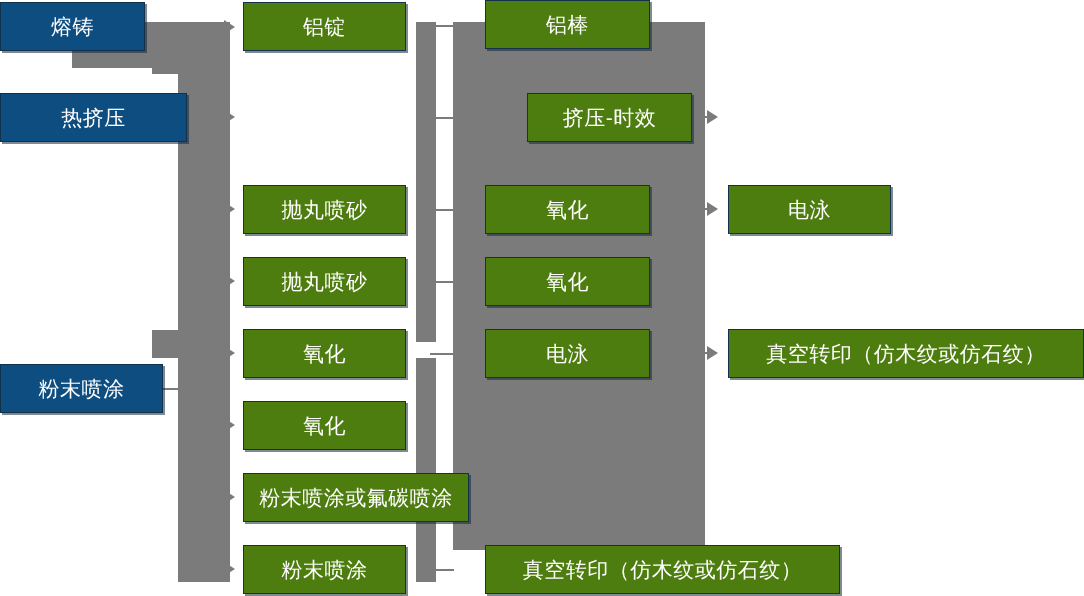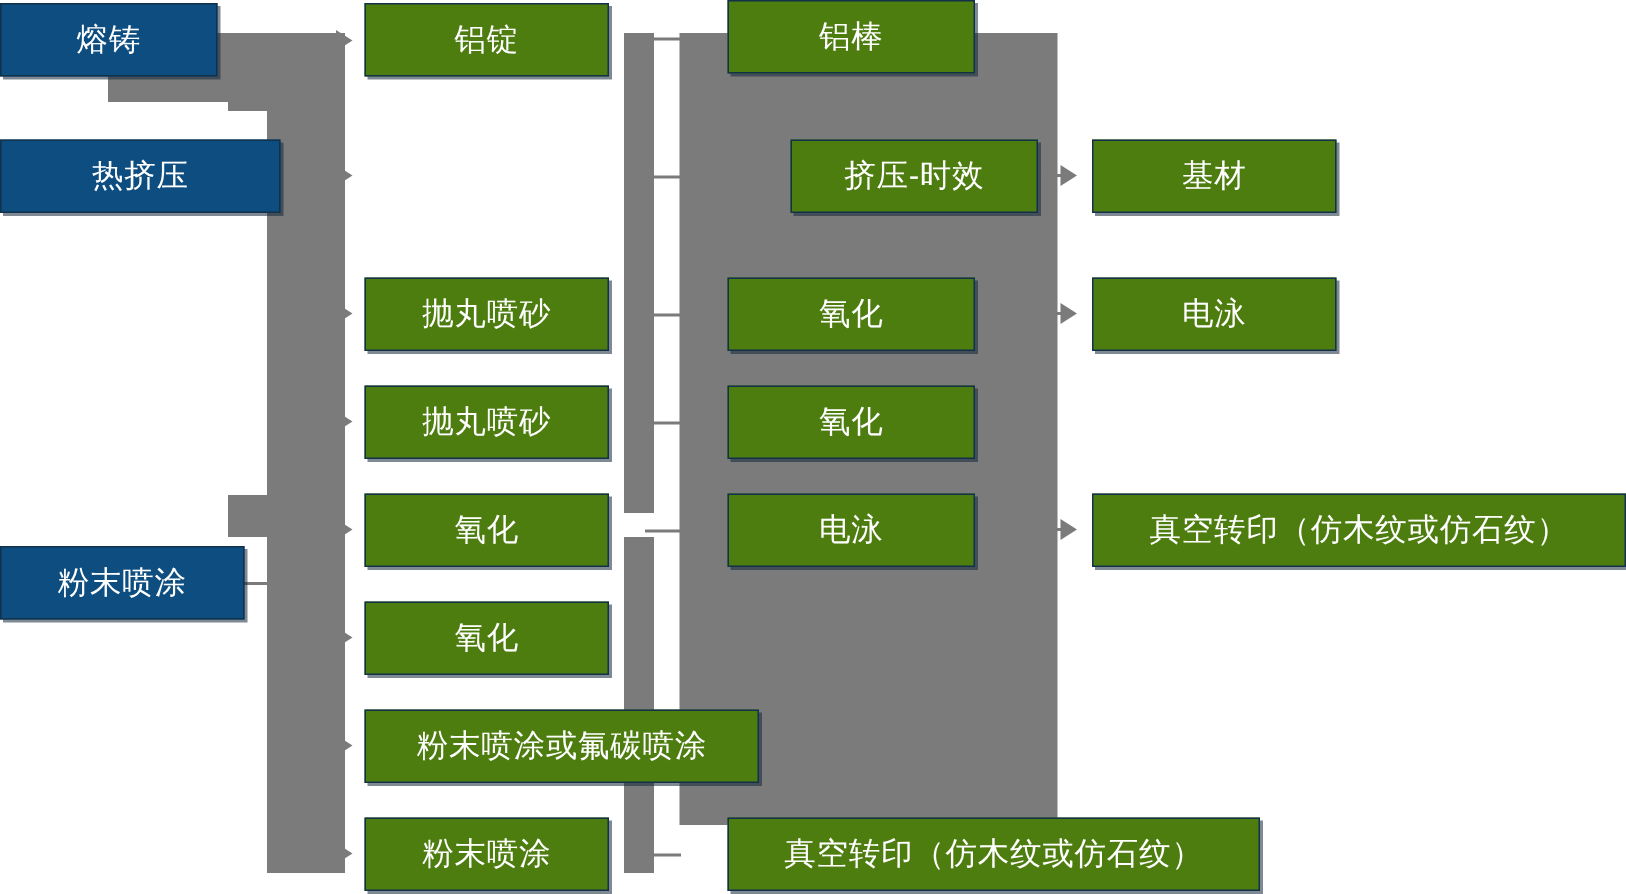--- a/index.html
+++ b/index.html
@@ -97,21 +97,21 @@
   </div>
   <div class="node light" style="left:243px;top:257px;width:163px;height:49px;">
     <span class="lbl">抛丸喷砂</span>
   </div>
   <div class="node light" style="left:243px;top:329px;width:163px;height:49px;">
     <span class="lbl">氧化</span>
   </div>
   <div class="node light" style="left:243px;top:401px;width:163px;height:49px;">
     <span class="lbl">氧化</span>
   </div>
-  <div class="node light" style="left:243px;top:473px;width:263px;height:49px;">
+  <div class="node light" style="left:243px;top:473px;width:226px;height:49px;">
     <span class="lbl">粉末喷涂或氟碳喷涂</span>
   </div>
   <div class="node light" style="left:243px;top:545px;width:163px;height:49px;text-align:right;">
     <span class="lbl">粉末喷涂</span>
   </div>
 
   <div class="node light" style="left:485px;top:0;width:165px;height:49px;">
     <span class="lbl">铝棒</span>
   </div>
   <div class="node light" style="left:485px;top:93px;width:165px;height:49px;margin-left:42px;">
@@ -123,23 +123,20 @@
   <div class="node light" style="left:485px;top:257px;width:165px;height:49px;">
     <span class="lbl">氧化</span>
   </div>
   <div class="node light" style="left:485px;top:329px;width:165px;height:49px;">
     <span class="lbl">电泳</span>
   </div>
   <div class="node light" style="left:485px;top:545px;width:355px;height:49px;">
     <span class="lbl">真空转印（仿木纹或仿石纹）</span>
   </div>
 
-  <div class="node light" style="left:728px;top:93px;width:163px;height:49px;">
-    <span class="lbl">基材</span>
-  </div>
   <div class="node light" style="left:728px;top:185px;width:163px;height:49px;">
     <span class="lbl">电泳</span>
   </div>
   <div class="node light" style="left:728px;top:329px;width:356px;height:49px;">
     <span class="lbl">真空转印（仿木纹或仿石纹）</span>
   </div>
 
 </div>
 
 </body></html>

